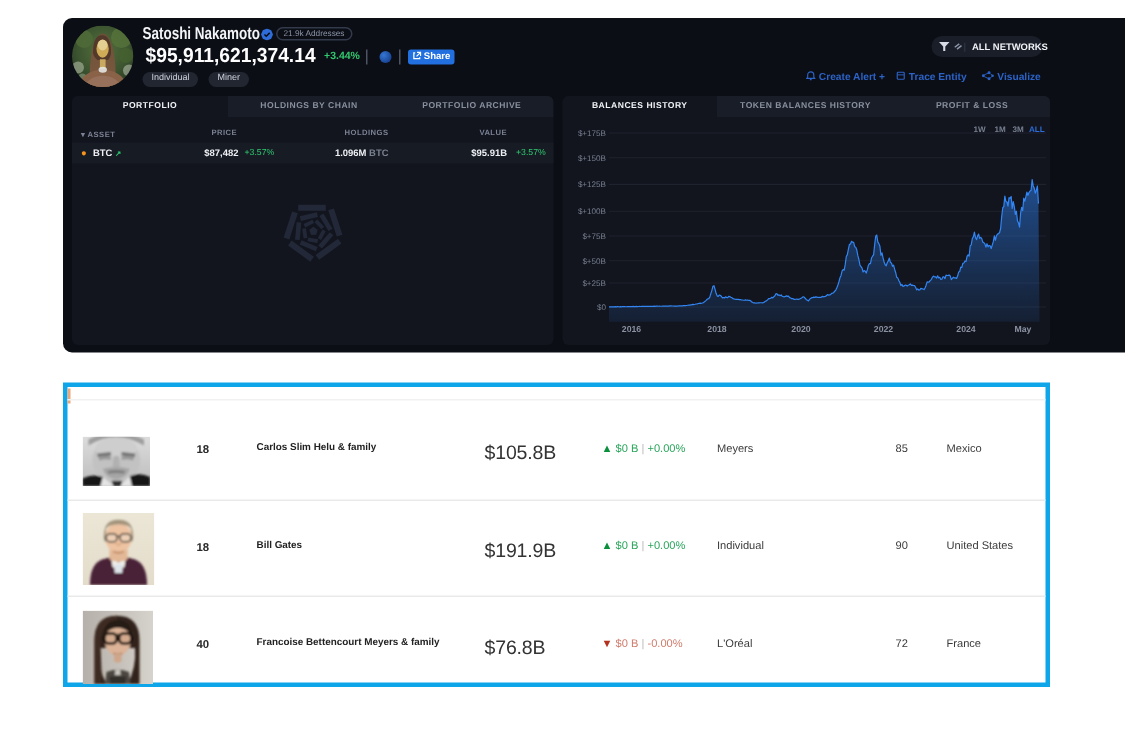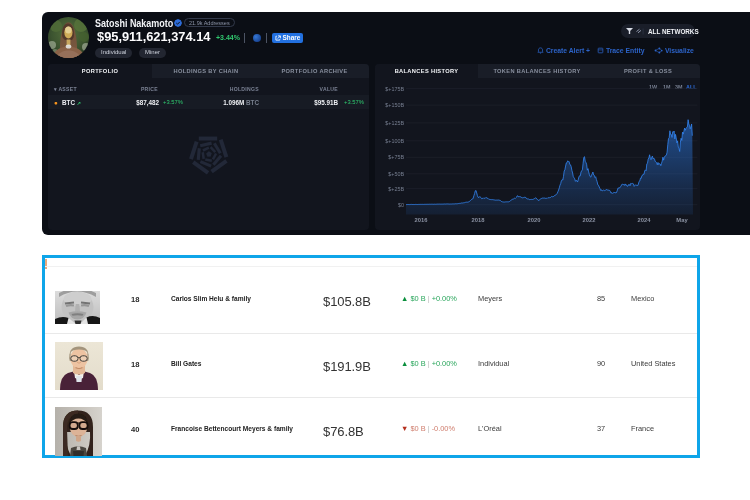--- a/index.html
+++ b/index.html
@@ -320,15 +320,15 @@
         <path d="M21.5,43 L22,39.5 Q23.5,39 25,39.5 L25.5,43 Z" fill="#c9c5c0"></path>
         <path d="M18,44 L29,44 L28.5,49 L18.5,49 Z" fill="#332f2a"></path>
       </g>
     </svg>
   </div>
   <div class="rnk" style="left:86px;top:166.5px">40</div>
   <div class="nmm" style="left:126px;top:166.5px">Francoise Bettencourt Meyers &amp; family</div>
   <div class="val" style="left:278px;top:166px">$76.8B</div>
   <div class="chg" style="left:356px;top:166px"><span style="color:#b5301e">▼</span> <span style="color:#cf7d6d">$0 B <span style="color:#bbb">|</span> -0.00%</span></div>
   <div class="ind" style="left:433px;top:166px">L'Oréal</div>
-  <div class="ind" style="left:552px;top:166px">37</div>
+  <div class="ind" style="left:552px;top:166px">72</div>
   <div class="ind" style="left:586px;top:166px">France</div>
 </div>
 
 </body></html>

